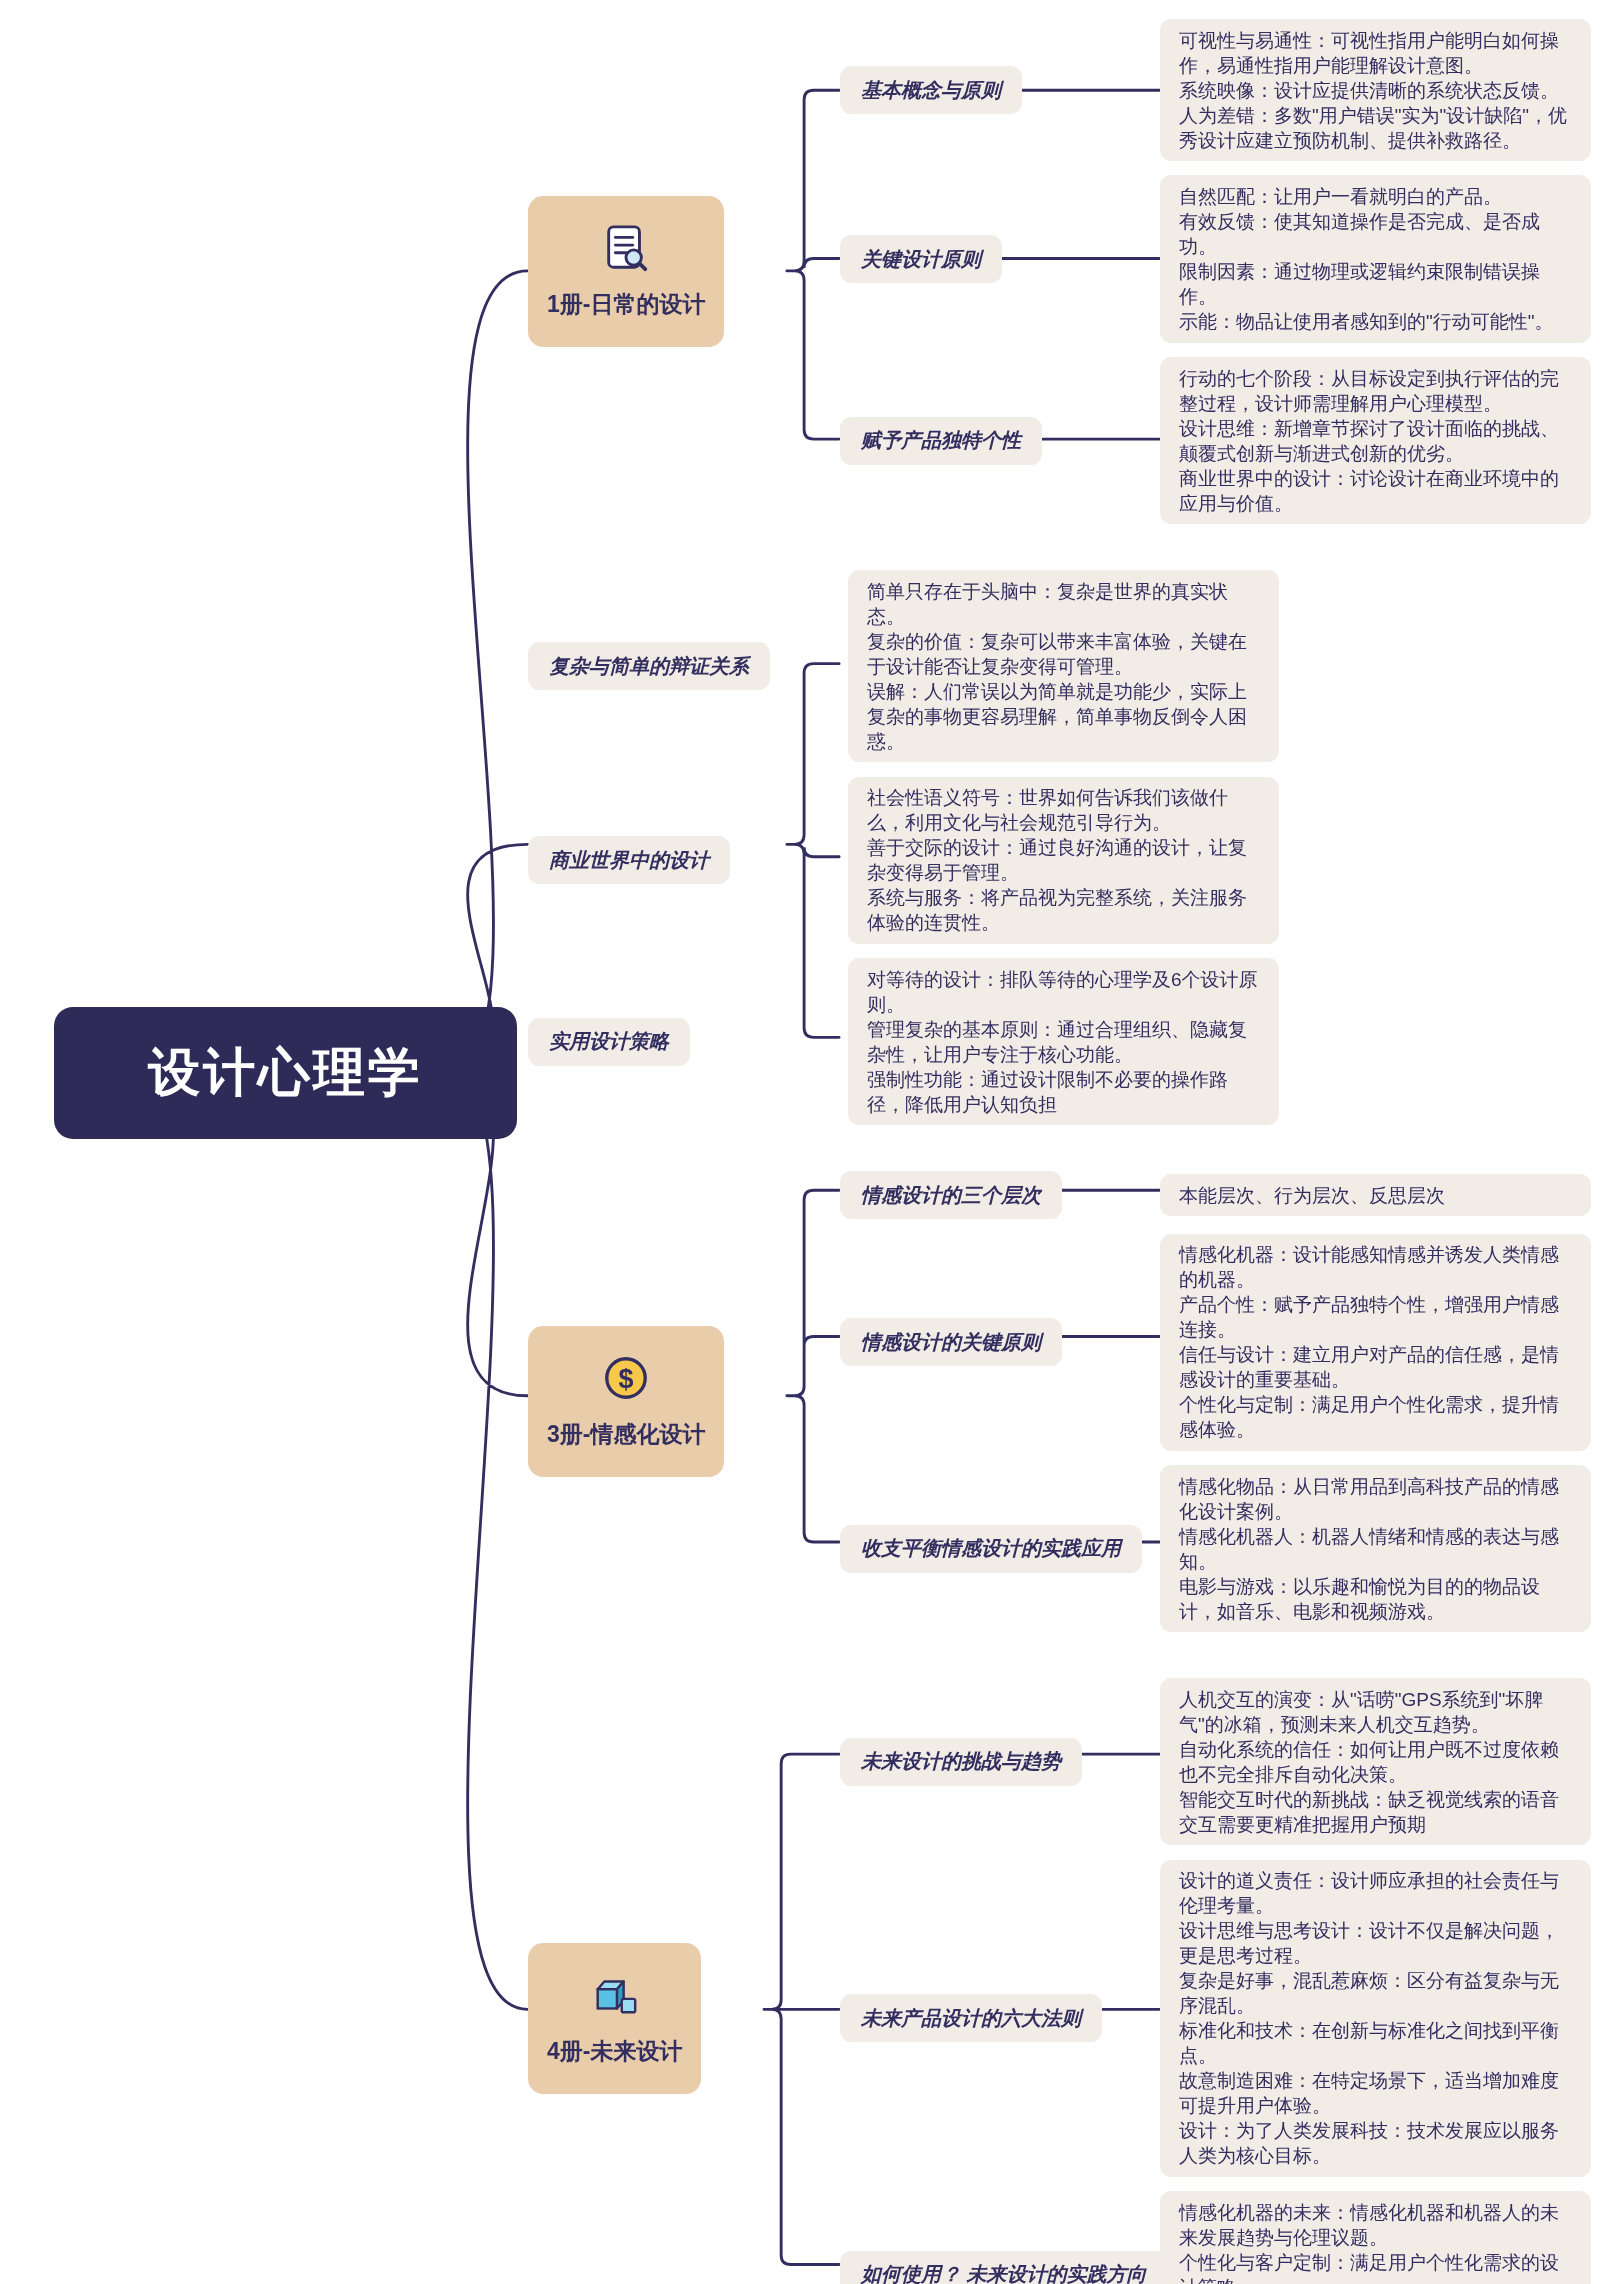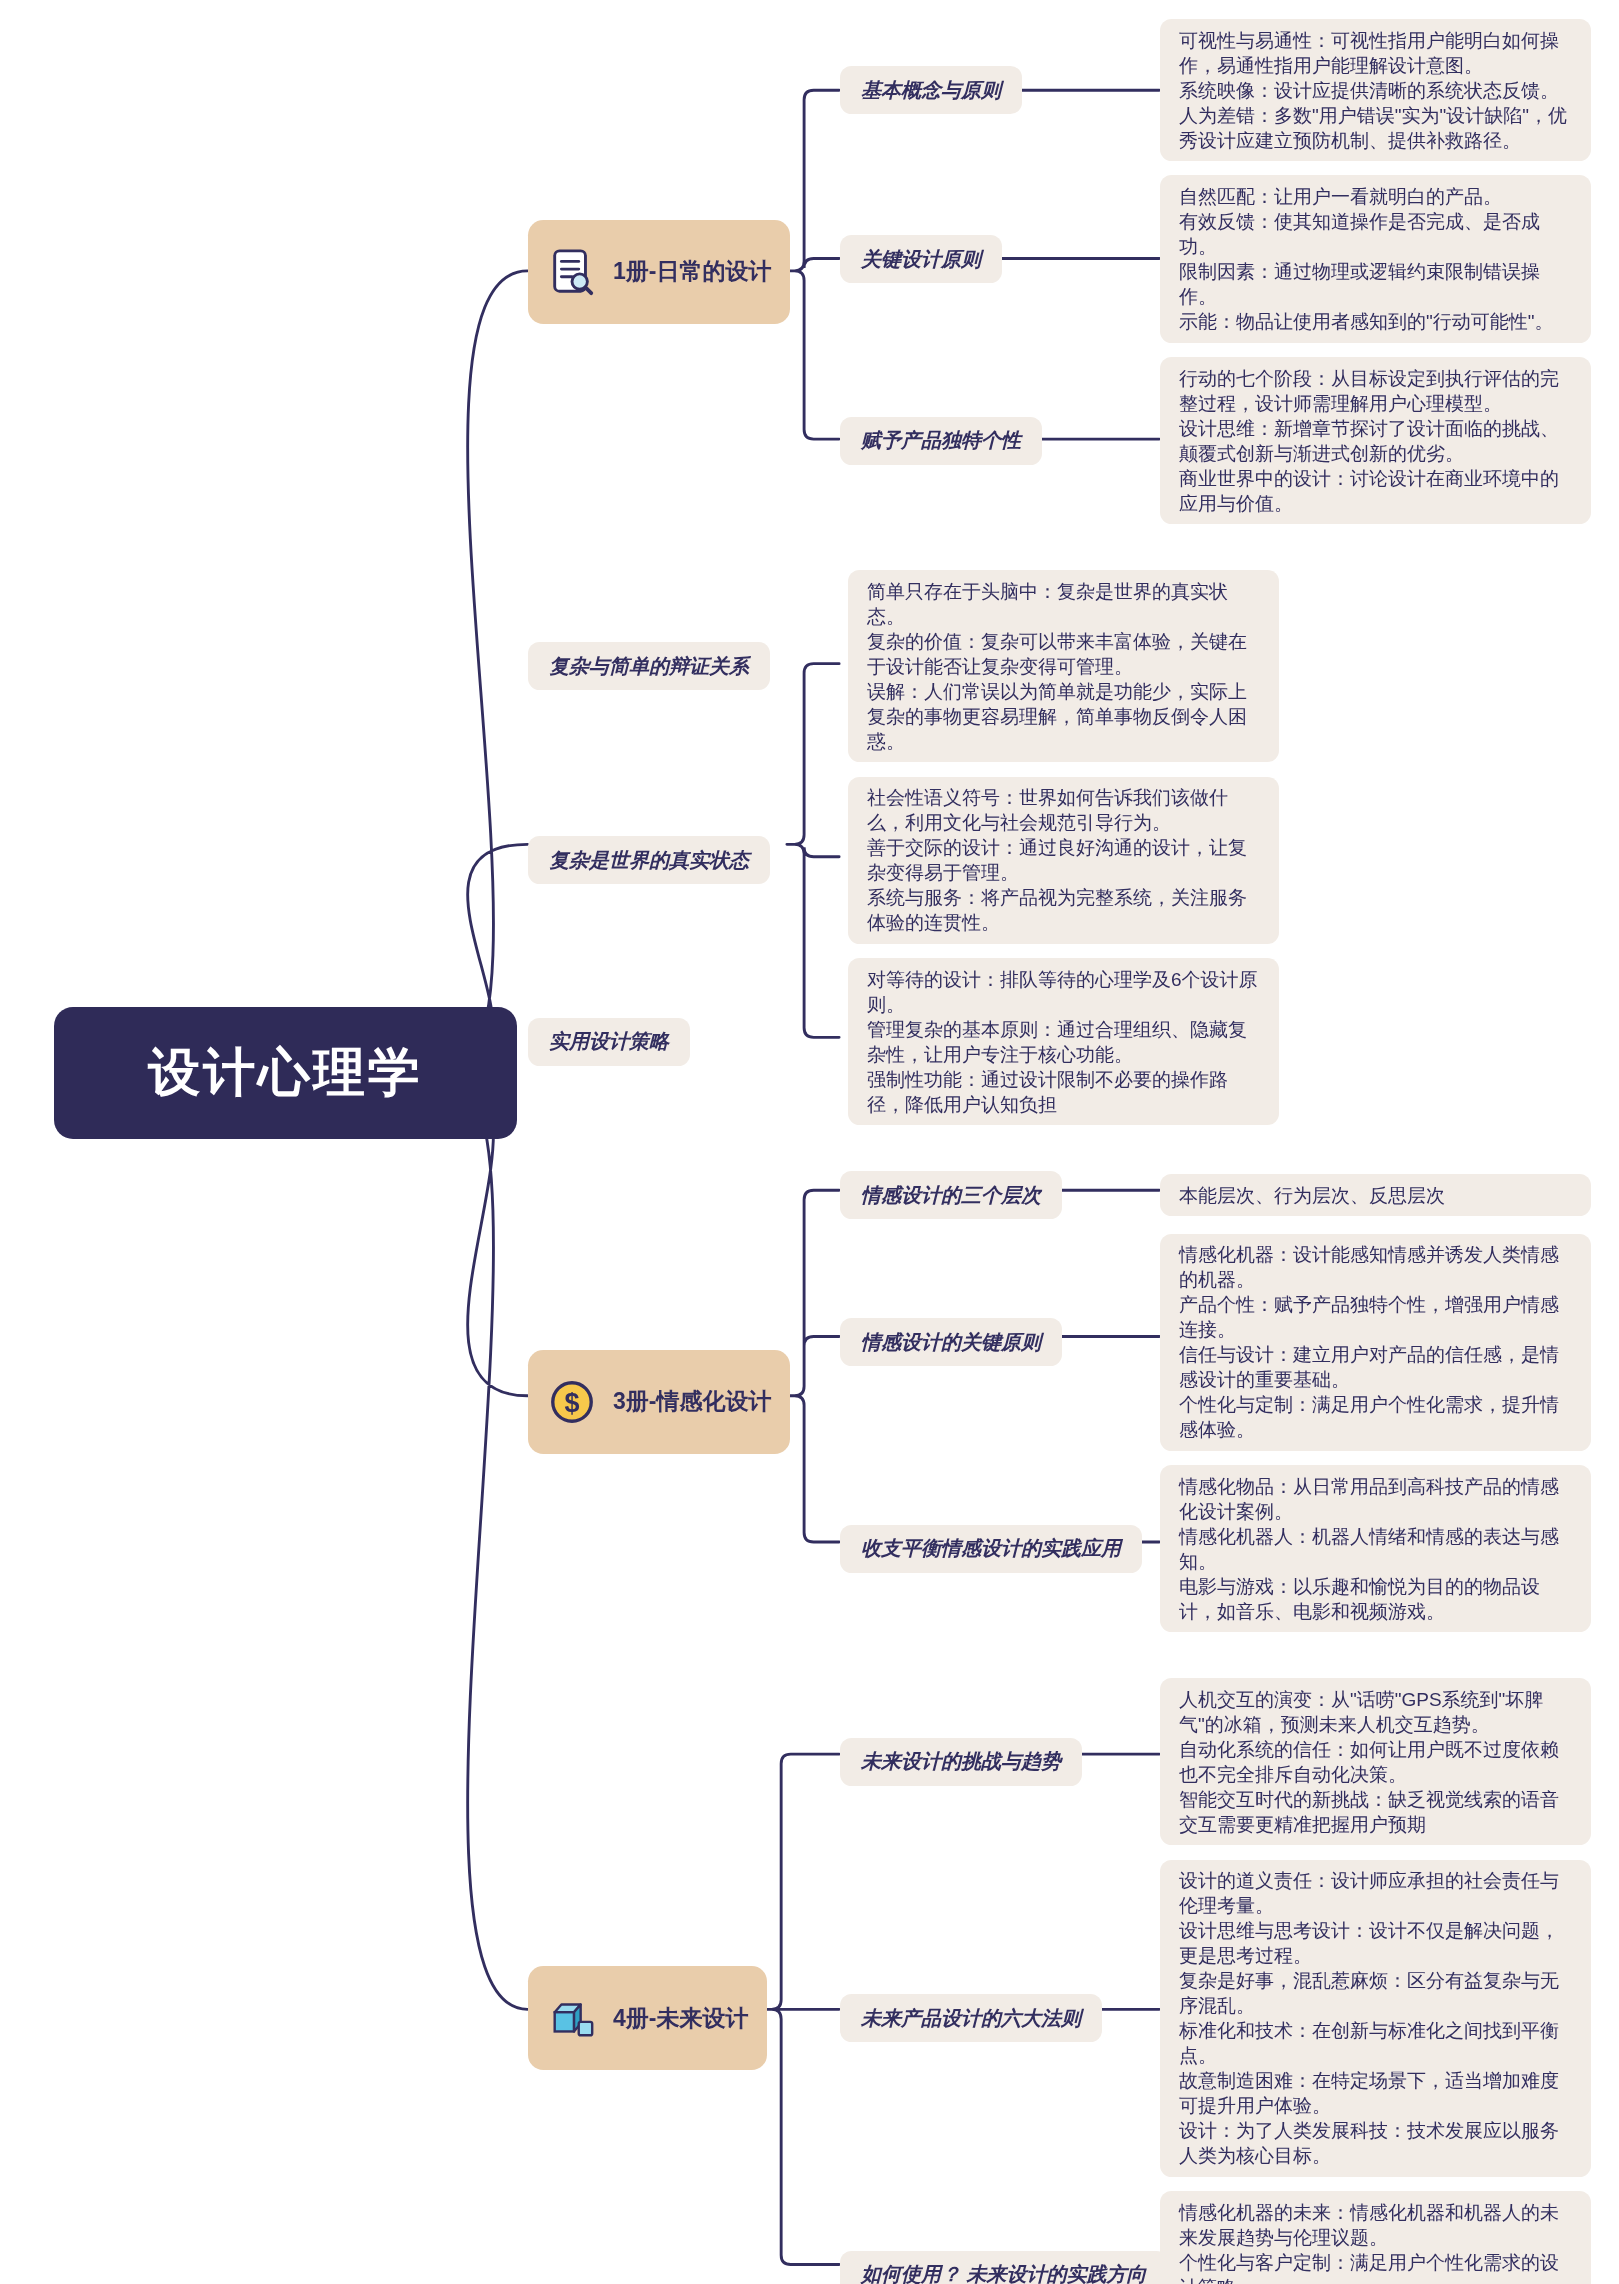--- a/index.html
+++ b/index.html
@@ -18,21 +18,21 @@
     background:var(--root_bg); color:var(--root_text); border-radius:19px;
     display:flex; align-items:center; justify-content:center;
     font-size:52px; font-weight:bold; letter-spacing:2.9px;
   }
   .sections{position:absolute; left:528px; top:19px; display:flex; flex-direction:column; gap:46px; z-index:1;}
   .branch-section{display:flex; align-items:center;}
   .branch-cell{width:312px; flex-shrink:0; display:flex; align-items:center;}
   .branch-node{
     background:var(--branch_bg); color:var(--node_text); border-radius:15.3px;
     display:flex; align-items:center; gap:16px; padding:27px 19px;
-    font-size:23px; font-weight:bold; white-space:nowrap;
+    font-size:23px; font-weight:bold; white-space:nowrap;flex-direction:column;
   }
   .branch-node svg{width:50px; height:50px; flex-shrink:0;}
   .pairs{display:flex; flex-direction:column; gap:14.3px;}
   .pair{display:flex; align-items:center;}
   .subtopic-cell{width:320px; flex-shrink:0; display:flex;font-style:italic;}
   .subtopic{
     background:var(--leaf_bg); color:var(--node_text); border-radius:11.5px;
     padding:10.5px 21px; font-size:20px; font-weight:bold; white-space:nowrap;
   }
   .leaf{
@@ -102,21 +102,21 @@
         <div class="pair">
           <div class="subtopic-cell">
               <div class="subtopic">复杂与简单的辩证关系</div>
             </div>
           <div class="leaf">简单只存在于头脑中：复杂是世界的真实状态。
 复杂的价值：复杂可以带来丰富体验，关键在于设计能否让复杂变得可管理。
 误解：人们常误以为简单就是功能少，实际上复杂的事物更容易理解，简单事物反倒令人困惑。</div>
         </div>
         <div class="pair">
           <div class="subtopic-cell">
-              <div class="subtopic">复杂是世界的真实状态</div>
+              <div class="subtopic">商业世界中的设计</div>
             </div>
           <div class="leaf">社会性语义符号：世界如何告诉我们该做什么，利用文化与社会规范引导行为。
 善于交际的设计：通过良好沟通的设计，让复杂变得易于管理。
 系统与服务：将产品视为完整系统，关注服务体验的连贯性。</div>
         </div>
         <div class="pair">
           <div class="subtopic-cell">
               <div class="subtopic">实用设计策略</div>
             </div>
           <div class="leaf">对等待的设计：排队等待的心理学及6个设计原则。

